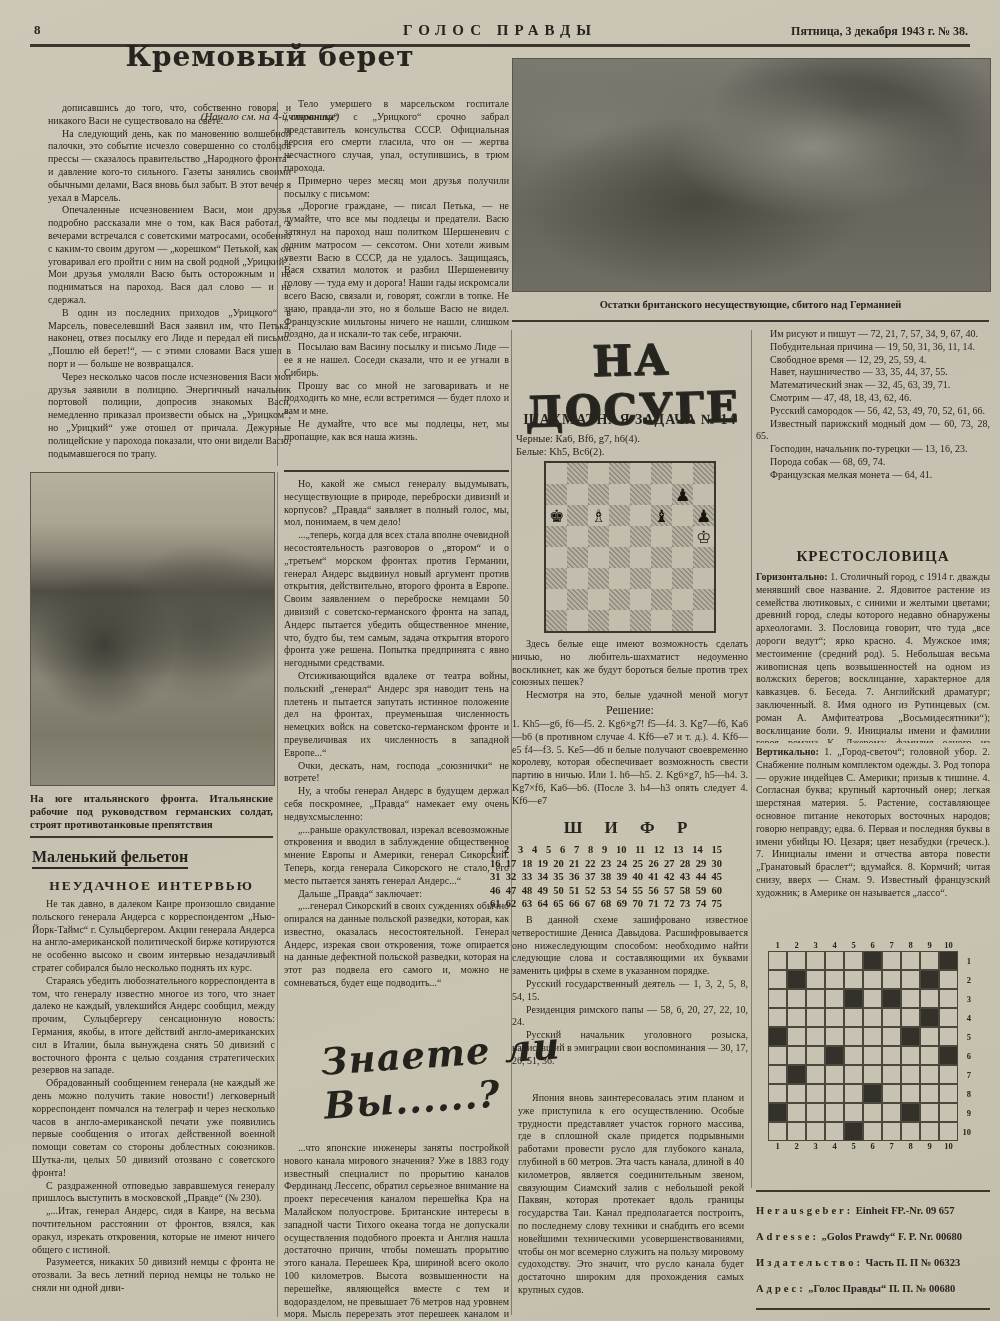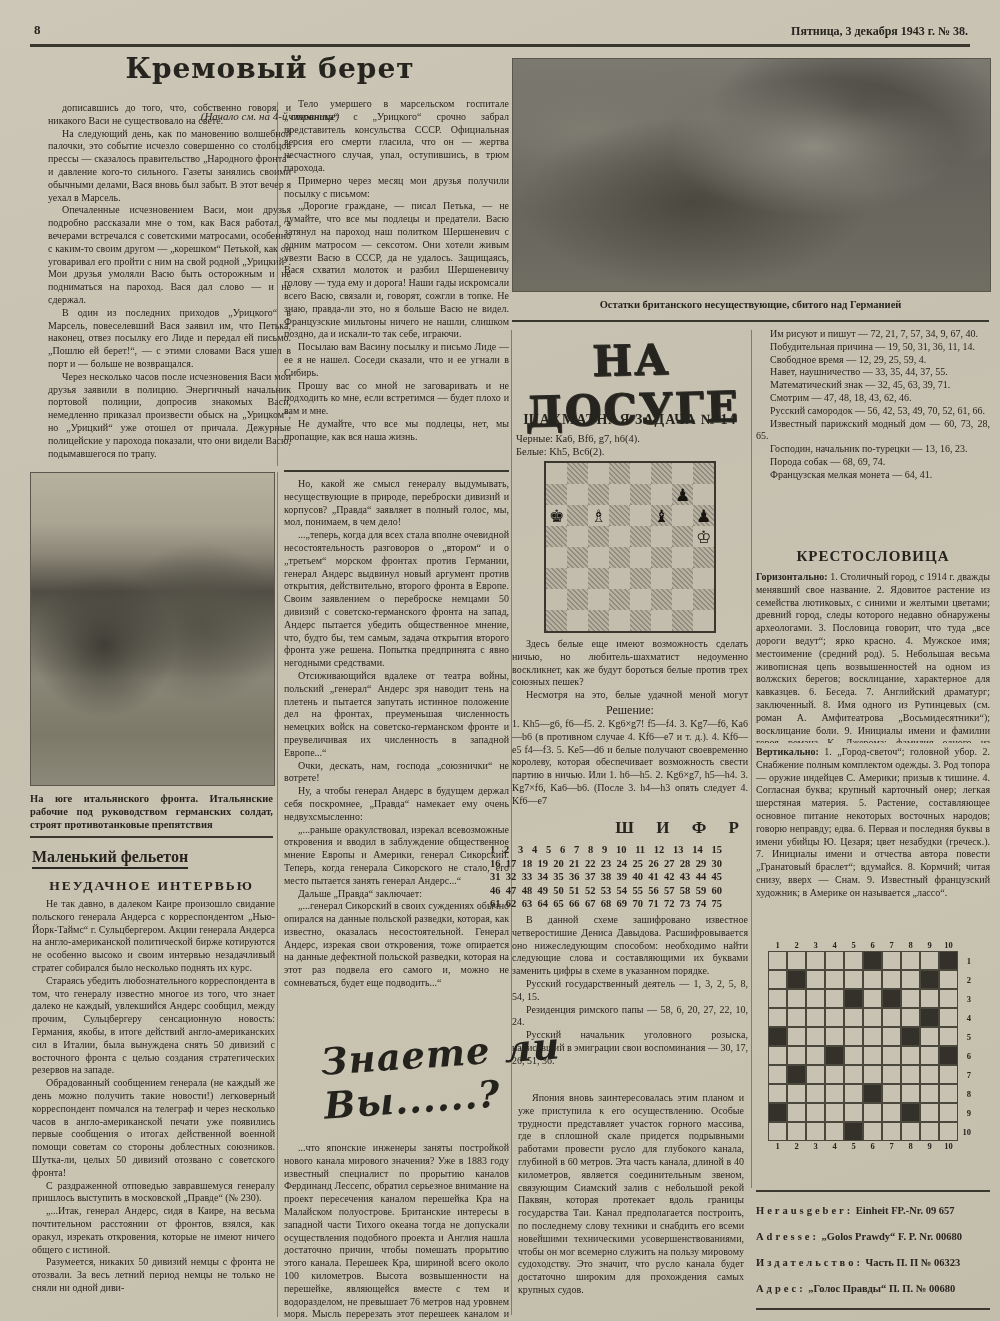--- a/index.html
+++ b/index.html
@@ -62,24 +62,25 @@
   .imp-label{letter-spacing:3px;}
   .clue-label{font-weight:bold;}
   .solution-head{font-weight:normal;font-size:12px;}
 </style>
 </head>
 <body>
 
 <div id="paper">
 
   <div class="abs pagenum" style="left:34px;top:22px;">8</div>
+  <div class="abs masthead" style="left:0;top:22px;width:1000px;text-align:center;">ГОЛОС ПРАВДЫ</div>
   <div class="abs dateline" style="right:32px;top:24px;">Пятница, 3 декабря 1943 г. № 38.</div>
   <div class="abs rule" style="left:30px;top:44px;width:940px;height:3px;"></div>
 
-  <div class="abs beret-title" style="left:60px;top:52px;width:420px;text-align:center;">Кремовый берет</div>
+  <div class="abs beret-title" style="left:60px;top:40px;width:420px;text-align:center;">Кремовый берет</div>
   <div class="abs beret-sub" style="left:60px;top:86px;width:420px;text-align:center;">(Начало см. на 4-й странице)</div>
   <div class="abs txt" style="left:48px;top:102px;width:243px;height:364px;">
       <p class="para">дописавшись до того, что, собственно говоря, и никакого Васи не существовало на свете.</p>
       <p class="para">На следующий день, как по мановению волшебной палочки, это событие исчезло совершенно со столбцов прессы — сказалось правительство „Народного фронта“ и давление кого-то сильного. Газеты занялись своими обычными делами, Вася вновь был забыт. В этот вечер я уехал в Марсель.</p>
       <p class="para">Опечаленные исчезновением Васи, мои друзья подробно рассказали мне о том, как Вася работал, а вечерами встречался с советскими матросами, особенно с каким-то своим другом — „корешком“ Петькой, как он уговаривал его пройти с ним на свой родной „Урицкий“. Мои друзья умоляли Васю быть осторожным и не подниматься на пароход. Вася дал слово — и не сдержал.</p>
       <p class="para">В один из последних приходов „Урицкого“ в Марсель, повеселевший Вася заявил им, что Петька, наконец, отвез посылку его Лиде и передал ей письмо. „Пошлю ей берет!“, — с этими словами Вася ушел в порт и — больше не возвращался.</p>
       <p class="para">Через несколько часов после исчезновения Васи мои друзья заявили в полицию. Энергичный начальник портовой полиции, допросив знакомых Васи, немедленно приказал произвести обыск на „Урицком“, но „Урицкий“ уже отошел от причала. Дежурные полицейские у парохода показали, что они видели Васю, подымавшегося по трапу.</p>
     </div>
   <div class="abs vrule" style="left:277px;top:102px;height:364px;"></div>
   <div class="abs txt" style="left:284px;top:98px;width:225px;height:368px;">
@@ -185,21 +186,21 @@
         <div class="cell dark"></div>
         <div class="cell"></div>
       </div>
     </div>
   <div class="abs txt" style="left:512px;top:638px;width:236px;height:64px;">
       <p class="para">Здесь белые еще имеют возможность сделать ничью, но любитель-шахматист недоуменно воскликнет, как же будут бороться белые против трех союзных пешек?</p>
       <p class="para">Несмотря на это, белые удачной меной могут сделать ничью. Как это происходит?</p>
     </div>
   <div class="abs solution-head center" style="left:512px;top:703px;width:236px;">Решение:</div>
   <div class="abs txt" style="left:512px;top:718px;width:236px;height:94px;">1. Kh5—g6, f6—f5. 2. Kg6×g7! f5—f4. 3. Kg7—f6, Ka6—b6 (в противном случае 4. Kf6—e7 и т. д.). 4. Kf6—e5 f4—f3. 5. Ke5—d6 и белые получают своевременно королеву, которая обеспечивает возможность свести партию в ничью. Или 1. h6—h5. 2. Kg6×g7, h5—h4. 3. Kg7×f6, Ka6—b6. (После 3. h4—h3 опять следует 4. Kf6—e7</div>
-  <div class="abs cipher-title center" style="left:512px;top:818px;width:236px;text-align:right;">Ш И Ф Р</div>
+  <div class="abs cipher-title center" style="left:512px;top:818px;width:236px;">Ш И Ф Р</div>
   <div class="abs" style="left:490px;top:843px;width:232px;">
       <div class="numrow">1 2 3 4 5 6 7 8 9 10 11 12 13 14 15</div>
       <div class="numrow">16 17 18 19 20 21 22 23 24 25 26 27 28 29 30</div>
       <div class="numrow">31 32 33 34 35 36 37 38 39 40 41 42 43 44 45</div>
       <div class="numrow">46 47 48 49 50 51 52 53 54 55 56 57 58 59 60</div>
       <div class="numrow">61 62 63 64 65 66 67 68 69 70 71 72 73 74 75</div>
     </div>
   <div class="abs txt" style="left:512px;top:914px;width:236px;height:168px;">
     <p class="para">В данной схеме зашифровано известное четверостишие Дениса Давыдова. Расшифровывается оно нижеследующим способом: необходимо найти следующие слова и составляющими их буквами заменить цифры в схеме в указанном порядке.</p>
     <div>

